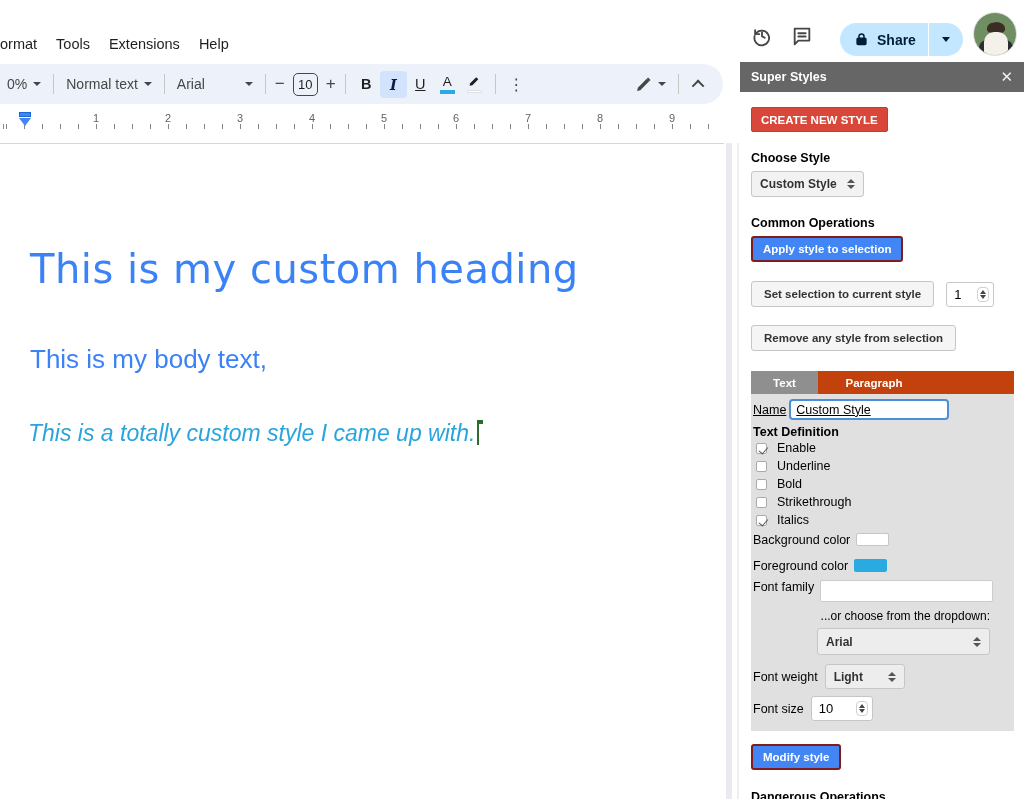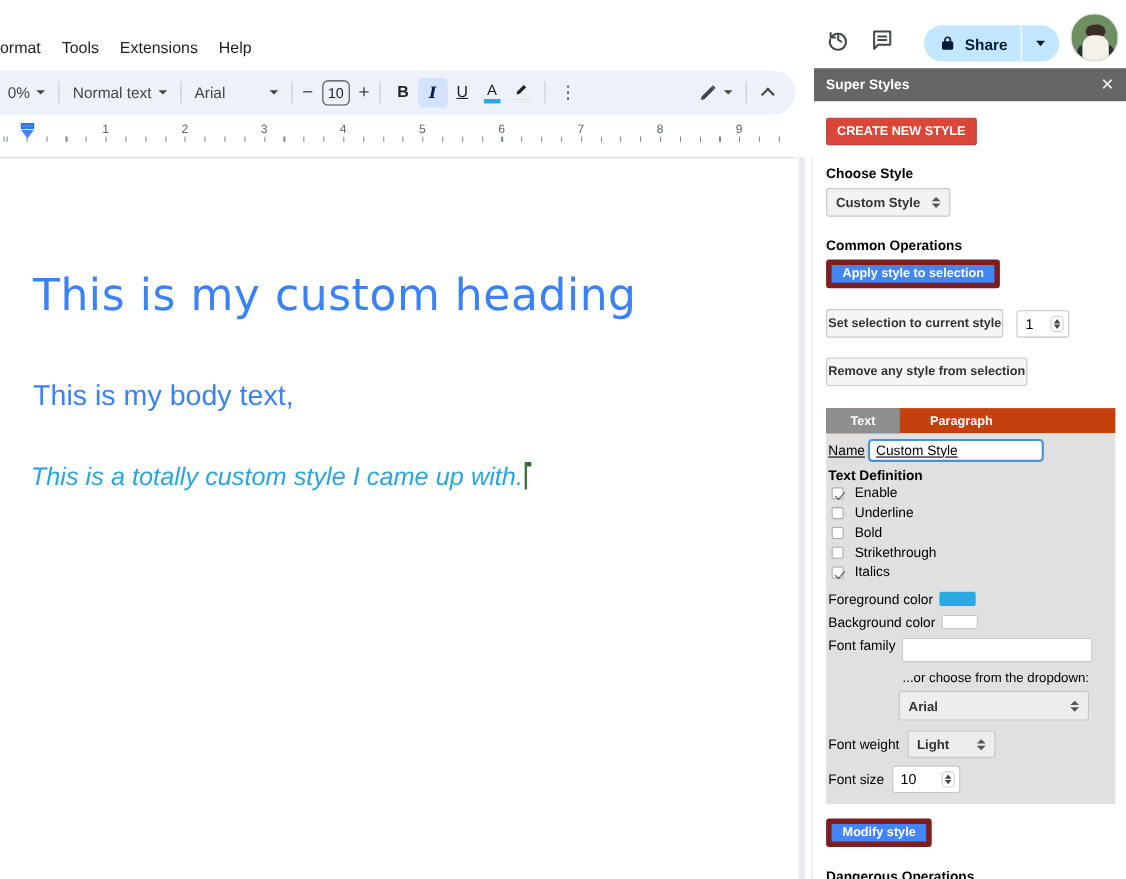--- a/index.html
+++ b/index.html
@@ -86,22 +86,22 @@
   .sidebar { position:absolute; left:740px; top:62px; width:284px; height:737px; background:#fff; }
   .sb-header { height:30px; background:#666; color:#fff; display:flex; align-items:center;
                padding:0 11px; font-size:12.5px; font-weight:bold; }
   .sb-close { margin-left:auto; font-size:15px; font-weight:normal; color:#f1f1f1; cursor:pointer; }
   .sb-body { padding:15px 10px 0 11px; font-size:12.5px; color:#000; }
   .btn { display:inline-flex; align-items:center; justify-content:center; border-radius:2px;
          font-weight:bold; cursor:pointer; }
   .btn-red { background:#d8473a; color:#fff; font-size:11.5px; height:25px; padding:0 9px;
              border:1px solid #c43d31; }
   .btn-blue { background:#4285f4; color:#fff; font-size:11.5px; height:26px; padding:0 10px;
-              border:5px solid #7f1d1d; border-radius:3px; }
-  .btn-gray { background:#f5f5f5; color:#333; font-size:11.5px; height:26px; padding:0 1px;
+              border:2px solid #7f1d1d; border-radius:3px; }
+  .btn-gray { background:#f5f5f5; color:#333; font-size:11.5px; height:26px; padding:0 12px;
               border:1px solid #c6c6c6; border-radius:3px; }
   .sb-label { font-weight:bold; font-size:12.5px; margin:19px 0 6px; }
   .select { background:#f2f2f2; border:1px solid #c6c6c6; border-radius:3px; height:26px;
             display:inline-flex; align-items:center; gap:10px; padding:0 8px; font-weight:bold;
             font-size:12px; color:#333; cursor:pointer; }
   .updown { display:inline-flex; flex-direction:column; gap:2px; }
   .updown i { width:0; height:0; border-left:4px solid transparent; border-right:4px solid transparent; }
   .updown .u { border-bottom:4.5px solid #555; }
   .updown .d { border-top:4.5px solid #555; }
   .row { display:flex; align-items:center; }
@@ -319,27 +319,27 @@
       </div>
       <div class="cb-row">
         <span class="cb"></span>
         <span>Strikethrough</span>
       </div>
       <div class="cb-row">
         <span class="cb checked"></span>
         <span>Italics</span>
       </div>
 
+      <div class="color-row">
+        <span>Background color</span>
+        <span class="swatch swatch-border" style="background:#FFFFFF;"></span>
+      </div>
       <div class="color-row" style="margin-top:5px;">
         <span>Foreground color</span>
         <span class="swatch" style="background:#29ABE2;"></span>
-      </div>
-      <div class="color-row">
-        <span>Background color</span>
-        <span class="swatch swatch-border" style="background:#FFFFFF;"></span>
       </div>
 
       <div class="ff-row">
         <span>Font family</span>
         <span class="ff-input"></span>
       </div>
       <div class="hint">...or choose from the dropdown:</div>
       <div class="select dd-wide">
         <span>Arial</span>
         <span class="updown">

